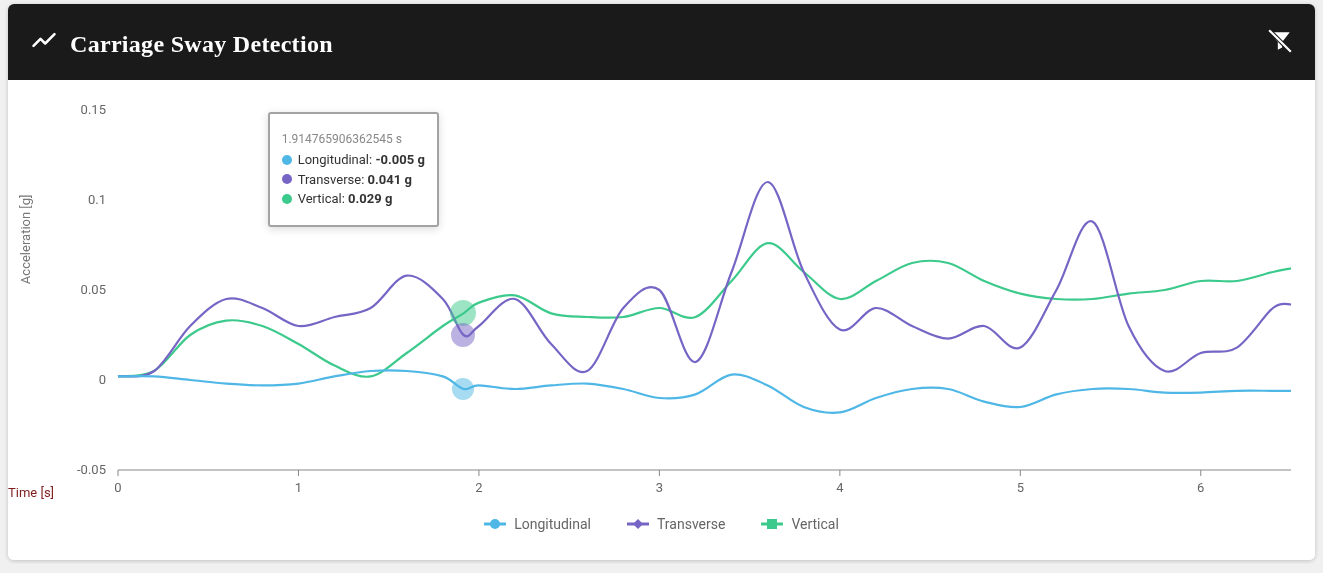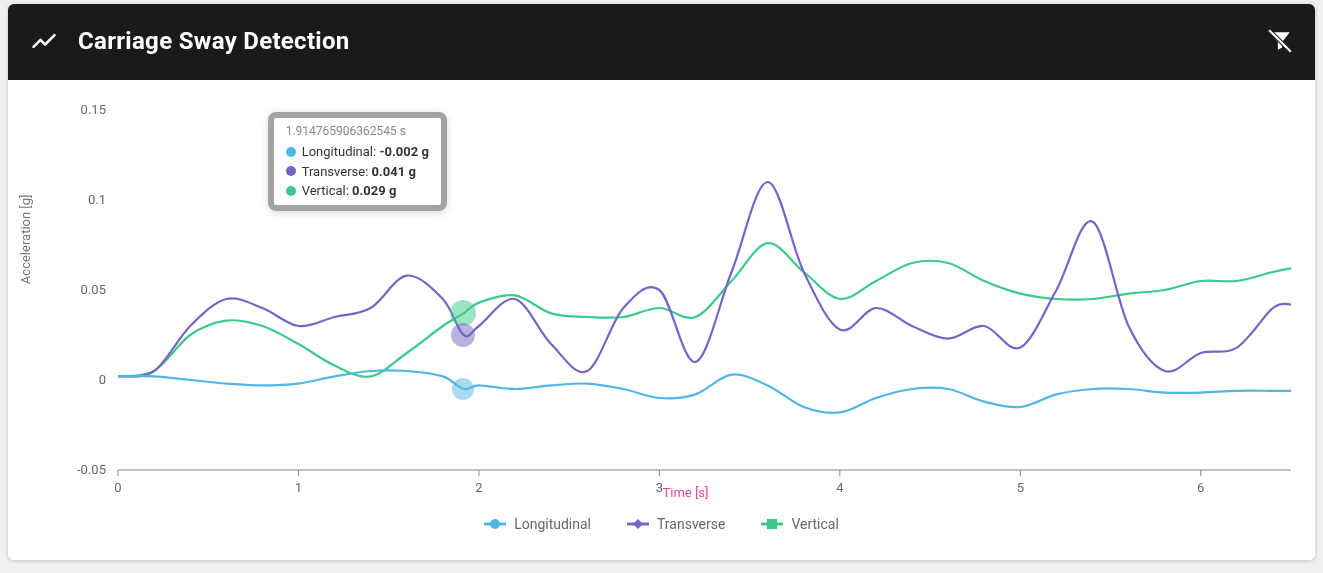--- a/index.html
+++ b/index.html
@@ -22,22 +22,23 @@
     background: #1a1a1a;
     color: #fff;
     height: 76px;
     padding: 0 22px 0 22px;
     display: flex;
     align-items: center;
     justify-content: space-between;
   }
   .header-left {
     display: flex;
-    align-items: flex-start;
-    gap: 20px;
+    align-items: flex-end;
+    gap: 12px;
+    font-family: Liberation Serif, serif;
   }
   .title {
     font-size: 24px;
     font-weight: 700;
     letter-spacing: 0.3px;
   }
   .chart-area {
     position: relative;
     height: 480px;
     background: #fff;
@@ -55,23 +56,23 @@
   .plot {
     position: absolute;
     left: 110px;
     top: 20px;
     right: 24px;
     bottom: 90px;
   }
   .tooltip {
     position: absolute;
     background: #fff;
-    border: 6px solid #a3a3a3;
-    border-radius: 8px;
-    padding: 4px 12px;
+    border: 2px solid #a3a3a3;
+    border-radius: 3px;
+    padding: 16px 12px;
     font-size: 13px;
     line-height: 1.5;
     box-shadow: 0 2px 8px rgba(0,0,0,0.15);
     white-space: nowrap;
     z-index: 5;
   }
   .tooltip .tt-title { color: #888; font-size: 12px; margin-bottom: 2px; }
   .tt-row { display:flex; align-items:center; gap:6px; }
   .dot { width:10px; height:10px; border-radius:50%; display:inline-block; }
   .legend {
@@ -80,24 +81,22 @@
     display:flex;
     justify-content:center;
     gap: 36px;
     color:#666;
     font-size:14px;
   }
   .legend .item { display:flex; align-items:center; gap:8px; }
   .xlabel {
     position:absolute;
     left:0; right:0; bottom:60px;
-    text-align:center;
-    color:#ec4899;
+    color:#7f1d1d;
     font-size:13px;
-    padding-left:48px;
   }
   .hover-dot {
     position:absolute;
     border-radius:50%;
     opacity:0.5;
     pointer-events:none;
   }
 </style>
 </head>
 <body>
@@ -162,21 +161,21 @@
       
       <div class="hover-dot" id="hd-vertical" style="width: 26px; height: 26px; left: 331.658px; top: 200.4px; background: rgb(59, 202, 139);"></div>
       <div class="hover-dot" id="hd-transverse" style="width: 24px; height: 24px; left: 332.658px; top: 223px; background: rgb(119, 101, 198);"></div>
       <div class="hover-dot" id="hd-longitudinal" style="width: 22px; height: 22px; left: 333.658px; top: 278px; background: rgb(79, 183, 230);"></div>
 
       
       <div class="tooltip" id="tooltip" style="left: 149.658px; top: 12px;">
         <div class="tt-title">1.914765906362545 s</div>
         <div class="tt-row">
           <span class="dot" id="ttd-long" style="background: rgb(79, 183, 230);"></span>
-          <span><span>Longitudinal</span>: <b>-0.002 g</b></span>
+          <span><span>Longitudinal</span>: <b>-0.005 g</b></span>
         </div>
         <div class="tt-row">
           <span class="dot" id="ttd-tran" style="background: rgb(119, 101, 198);"></span>
           <span><span>Transverse</span>: <b>0.041 g</b></span>
         </div>
         <div class="tt-row">
           <span class="dot" id="ttd-vert" style="background: rgb(59, 202, 139);"></span>
           <span><span>Vertical</span>: <b>0.029 g</b></span>
         </div>
       </div>

